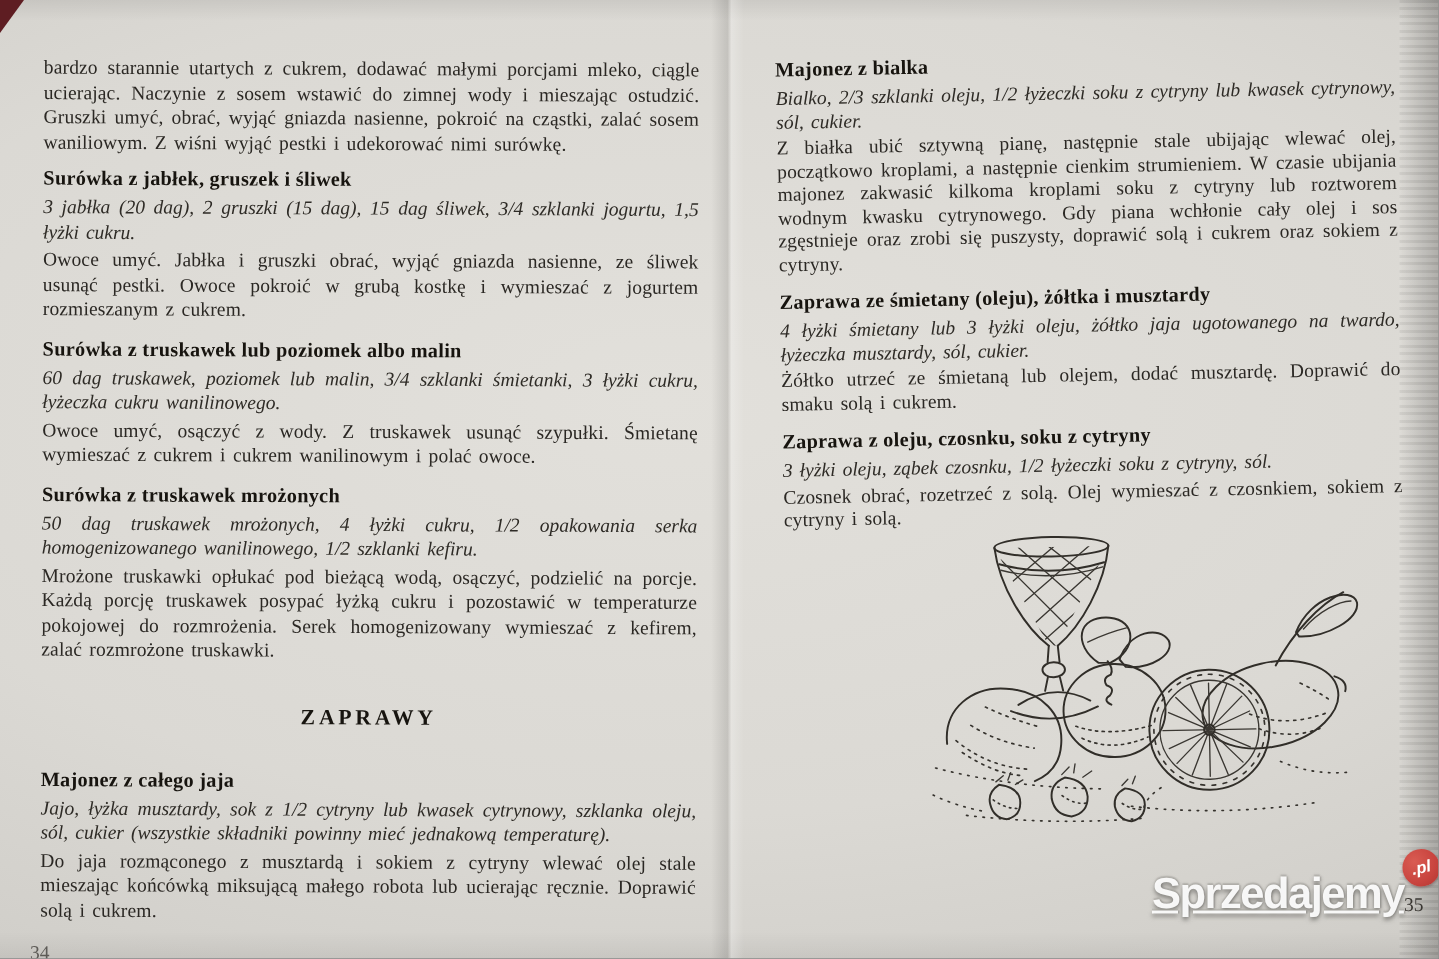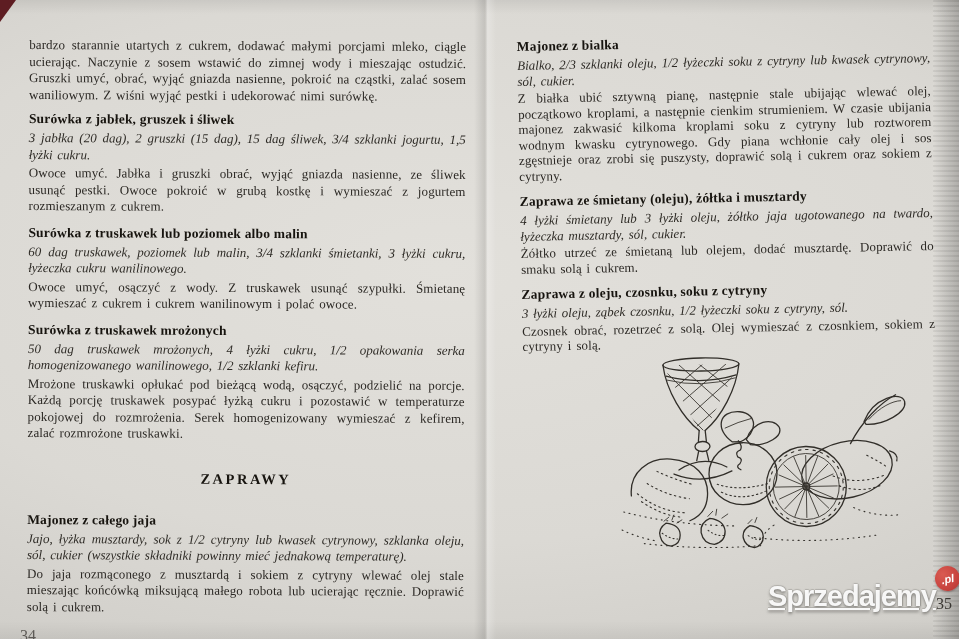--- a/index.html
+++ b/index.html
@@ -36,21 +36,21 @@
   .mt-ing{margin-top:3px;}
   .mt-body{margin-top:2px;}
   .h-gap{margin-top:9px;}
   .section-heading{font-size:14.5px;font-weight:bold;text-align:center;letter-spacing:2.5px;
     color:#17140f;margin-top:28px;}
   .h-gap-big{margin-top:24px;}
   .h-first{margin-top:7px;}
   
   .illustration{position:absolute;left:88px;top:308px;width:312px;height:210px;}
   
-  .pn{position:absolute;font-size:16px;color:#3a3733;}
+  .pn{position:absolute;font-size:13px;color:#3a3733;}
   .pn-left{left:20px;top:627px;opacity:.75;}
   .pn-right{left:936px;top:595px;}
   
   .watermark{position:absolute;left:768px;top:580px;
     font-family:"Liberation Sans","DejaVu Sans",sans-serif;
     font-weight:bold;font-size:29px;letter-spacing:-1px;
     color:rgba(255,255,255,.93);
     text-shadow:0 2px 3px rgba(110,108,104,.75), 0 -1px 1px rgba(160,158,154,.6), 1px 0 1px rgba(140,138,134,.5);text-decoration:underline;}
   .wm-badge{position:absolute;right:-24px;top:-14px;width:25px;height:25px;border-radius:50%;
     background:radial-gradient(circle at 35% 30%, #d95b52 0%, #c8433e 60%, #b03530 100%);

